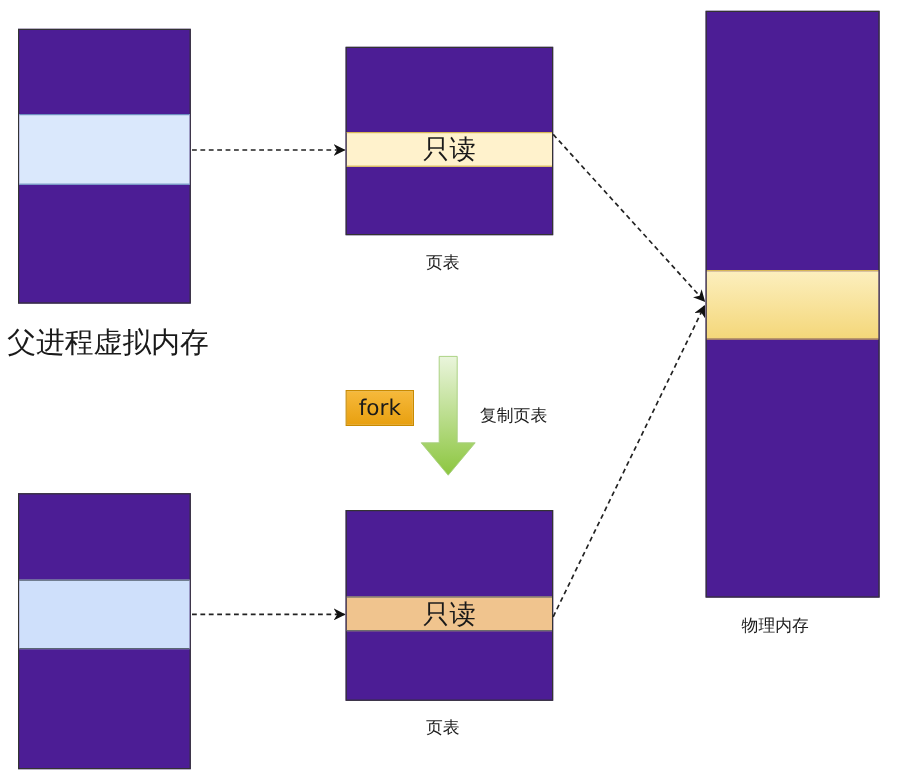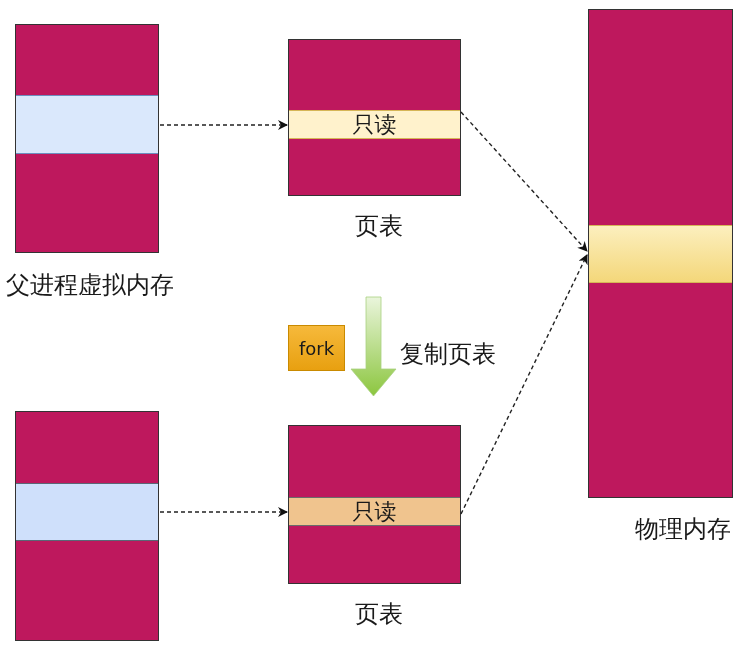--- a/index.html
+++ b/index.html
@@ -1,29 +1,29 @@
 <!DOCTYPE html>
 <html><head>
   <meta charset="utf-8">
   <style>
     html, body { margin: 0; padding: 0; background: #ffffff; }
     body { width: 750px; height: 652px; position: relative; overflow: hidden;
            font-family: "DejaVu Sans", "Liberation Sans", sans-serif; color: #1a1a1a; }
-    .box { position: absolute; box-sizing: border-box; border: 1.5px solid #333333; background: #be185d; }
+    .box { position: absolute; box-sizing: border-box; border: 1.5px solid #333333; background: #4c1d95; }
     .band { position: absolute; left: 0; right: 0; box-sizing: border-box; }
     .blue { background: #dae8fc; border-top: 1.2px solid #6c8ebf; border-bottom: 1.2px solid #6c8ebf; }
     .blue2 { background: #cfe0fb; border-top: 1.5px solid #5a6675; border-bottom: 1.5px solid #5a6675; }
     .yellow-row { background: #fff2cc; border-top: 1.2px solid #d6b656; border-bottom: 1.2px solid #d6b656;
                   display: flex; align-items: center; justify-content: center; font-size: 22px; }
     .orange-row { background: #f0c48e; border-top: 1.5px solid #6b6b6b; border-bottom: 1.5px solid #6b6b6b;
                   display: flex; align-items: center; justify-content: center; font-size: 22px; }
     .gold { background: linear-gradient(to bottom, #fcefbe 0%, #f4d77a 100%);
             border-top: 1.2px solid #d6b656; border-bottom: 1.2px solid #d6b656; }
-    .label { position: absolute; font-size: 24px; white-space: nowrap; }
-    .fork-badge { position: absolute; left: 288px; top: 325px; width: 57px; height: 46px; box-sizing: border-box;
+    .label { position: absolute; font-size: 14px; white-space: nowrap; }
+    .fork-badge { position: absolute; left: 288px; top: 325px; width: 57px; height: 30px; box-sizing: border-box;
                   background: linear-gradient(to bottom, #f6b93b 0%, #e8a010 100%); border: 1px solid #c98a00;
                   display: flex; align-items: center; justify-content: center; font-size: 18px; color: #1a1a1a; }
     svg.overlay { position: absolute; left: 0; top: 0; pointer-events: none; }
   </style>
 </head>
 <body>
 
 <div class="box" style="left:15px; top:24px; width:144px; height:229px;">
   <div class="band blue" style="top:70px; height:59px;"></div>
 </div>
@@ -48,21 +48,21 @@
 <div class="box" style="left:288px; top:425px; width:173px; height:159px;">
   <div class="band orange-row" style="top:71px; height:29px;">
     <span>只读</span>
   </div>
 </div>
 <div class="label" style="left:355px; top:598px;">页表</div>
 
 <div class="box" style="left:588px; top:9px; width:145px; height:489px;">
   <div class="band gold" style="top:215px; height:58px;"></div>
 </div>
-<div class="label" style="left:635px; top:513px;">物理内存</div>
+<div class="label" style="left:618px; top:513px;">物理内存</div>
 
 <svg class="overlay" width="750" height="652" viewBox="0 0 750 652">
   <defs>
     <marker id="arrowhead" markerWidth="10" markerHeight="10" refX="9" refY="5" orient="auto" markerUnits="userSpaceOnUse">
       <path d="M0,0 L10,5 L0,10 L3,5 Z" fill="#111111"></path>
     </marker>
     <linearGradient id="greenGrad" x1="0" y1="0" x2="0" y2="1">
       <stop offset="0%" stop-color="#eaf5dc"></stop>
       <stop offset="100%" stop-color="#8cc63f"></stop>
     </linearGradient>

